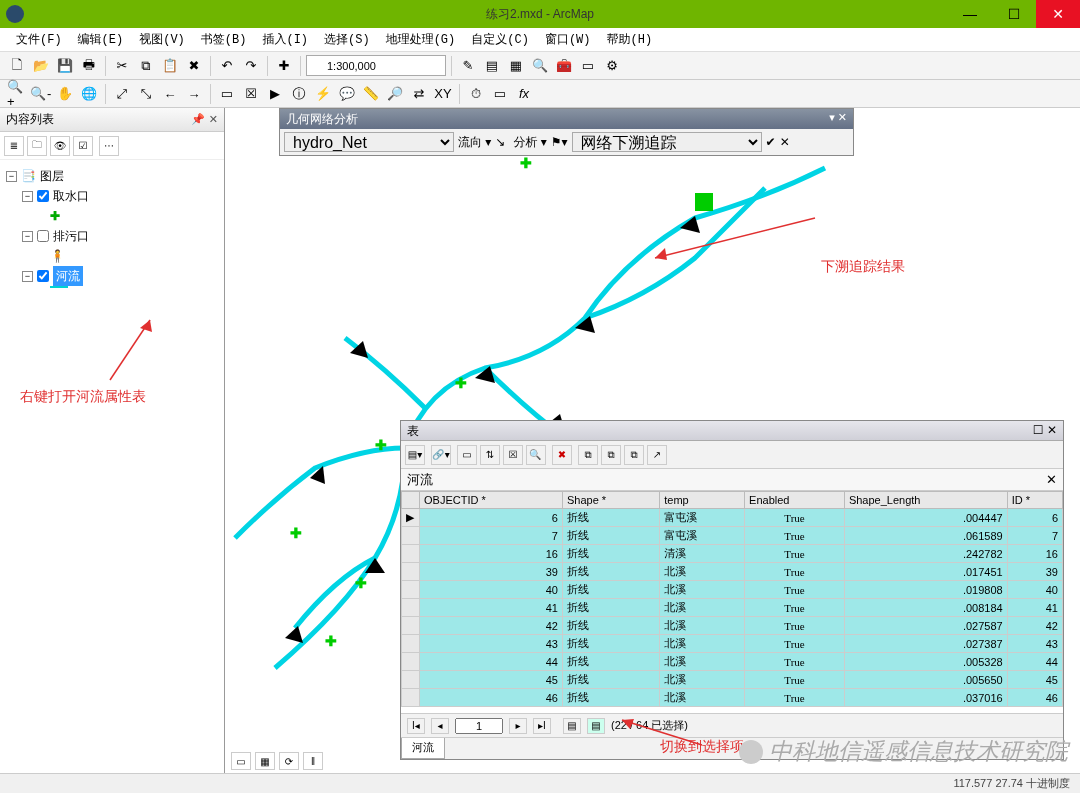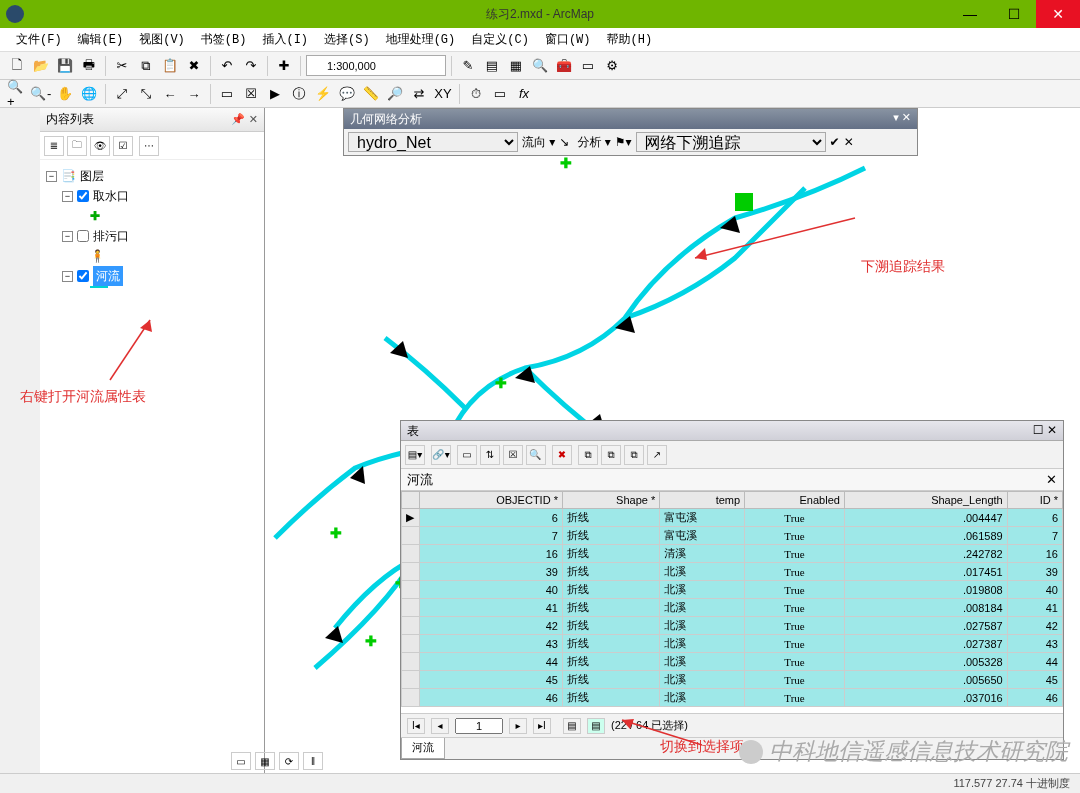--- a/index.html
+++ b/index.html
@@ -20,21 +20,21 @@
 
 .toolbar { background: #f4f4f4; height: 28px; display: flex; align-items: center; padding: 2px 6px; border-bottom: 1px solid #ccc; gap: 2px; }
 .toolbar .sep { width: 1px; height: 20px; background: #ccc; margin: 0 3px; }
 .toolbar .tbtn { width: 22px; height: 22px; border: 1px solid transparent; display: flex; align-items: center; justify-content: center; font-size: 13px; }
 .toolbar .scale-combo { width: 140px; height: 21px; border: 1px solid #aaa; font-size: 11px; padding: 0 20px; }
 
 
 .main { display: flex; height: calc(100% - 28px - 24px - 28px - 28px - 20px); }
 
 
-.toc { width: 225px; background: #fff; border-right: 1px solid #999; display: flex; flex-direction: column; margin-left: 40px; }
+.toc { width: 225px; background: #fff; border-right: 1px solid #999; display: flex; flex-direction: column; }
 .toc .toc-header { height: 24px; background: linear-gradient(#fafafa,#e6e6e6); border-bottom: 1px solid #ccc; display: flex; align-items: center; padding: 0 6px; font-size: 12px; justify-content: space-between; }
 .toc .toc-header .pin-close { display: flex; gap: 4px; font-size: 11px; color: #555; }
 .toc .toc-toolbar { height: 28px; display: flex; align-items: center; padding: 2px 4px; border-bottom: 1px solid #eee; gap: 3px; }
 .toc .toc-toolbar .tocbtn { width: 20px; height: 20px; border: 1px solid #ccc; font-size: 10px; display:flex; align-items:center; justify-content:center; }
 .toc .tree { padding: 6px; font-size: 12px; line-height: 20px; }
 .toc .tree .node { display: flex; align-items: center; gap: 4px; }
 .toc .tree .exp { width: 11px; height: 11px; border: 1px solid #888; text-align: center; line-height: 9px; font-size: 9px; }
 .toc .tree .chk { width: 12px; height: 12px; }
 .toc .tree .indent1 { margin-left: 16px; }
 .toc .tree .indent2 { margin-left: 44px; }
@@ -42,35 +42,35 @@
 .toc .plus-sym { color: #0a0; font-weight: bold; }
 .toc .line-sym { width: 18px; height: 2px; background: #00d4d4; display: inline-block; }
 
 .annot { position: absolute; color: #e03030; font-size: 14px; pointer-events: none; }
 
 
 .mapview { flex: 1; position: relative; background: #fff; overflow: hidden; }
 .mapview svg.river { position: absolute; top: 0; left: 0; }
 
 
-.netbar { position: absolute; top: 0; left: 54px; width: 575px; background: #f2f2f2; border: 1px solid #888; margin-left: 24px; }
+.netbar { position: absolute; top: 0; left: 54px; width: 575px; background: #f2f2f2; border: 1px solid #888; }
 .netbar .nb-title { height: 20px; background: linear-gradient(#8893a2,#647086); color: #fff; font-size: 12px; padding: 2px 6px; display: flex; justify-content: space-between; }
 .netbar .nb-title .close { font-size: 11px; }
 .netbar .nb-body { height: 26px; display: flex; align-items: center; padding: 2px 4px; gap: 4px; font-size: 12px; }
 .netbar .nb-combo { border: 1px solid #aaa; height: 20px; padding: 0 4px; font-size: 16px; }
 
 
 .attr-window { position: absolute; left: 400px; top: 420px; width: 664px; height: 340px; background: #f2f2f2; border: 1px solid #888; display: flex; flex-direction: column; }
 .attr-window .aw-title { height: 20px; background: linear-gradient(#e6e6ec,#d0d0d8); font-size: 12px; padding: 2px 6px; display: flex; justify-content: space-between; border-bottom: 1px solid #aaa; }
 .attr-window .aw-toolbar { height: 28px; display: flex; align-items: center; padding: 2px 4px; border-bottom: 1px solid #ccc; gap: 3px; }
 .attr-window .aw-toolbar .abtn { width: 20px; height: 20px; border: 1px solid #ccc; font-size: 10px; display:flex; align-items:center; justify-content:center; }
 .attr-window .aw-layer-title { height: 22px; background: #f7f7f7; border-bottom: 1px solid #ccc; padding: 2px 6px; font-size: 13px; display:flex; justify-content:space-between; align-items:center;}
 .attr-window .aw-grid { flex: 1; overflow: auto; background: #fff; }
 .attr-window table { border-collapse: collapse; width: 100%; font-size: 11px; }
-.attr-window th { background: #e8e8e8; border: 1px solid #bbb; padding: 2px 4px; font-weight: normal; text-align: right; position: sticky; top: 0; }
+.attr-window th { background: #e8e8e8; border: 1px solid #bbb; padding: 2px 4px; font-weight: normal; text-align: left; position: sticky; top: 0; }
 .attr-window td { border: 1px solid #ccc; padding: 1px 4px; background: #9ee8e8; white-space: nowrap; }
 .attr-window td.rowhead { width: 16px; background: #e8e8e8; }
 .attr-window .num { text-align: right; }
 .attr-window .txt { text-align: left; }
 .attr-window .ctr { text-align: center; font-family: Liberation Serif, serif; }
 .attr-window .aw-nav { height: 24px; display: flex; align-items: center; padding: 2px 6px; gap: 6px; font-size: 11px; border-top: 1px solid #ccc; }
 .attr-window .aw-nav .navbtn { width: 18px; height: 16px; border: 1px solid #ccc; display:flex; align-items:center; justify-content:center; font-size:10px; }
 .attr-window .aw-nav input { width: 48px; height: 16px; font-size: 11px; text-align: center; }
 .attr-window .aw-tab { height: 22px; border-top: 1px solid #ccc; display: flex; }
 .attr-window .aw-tab .tab { border: 1px solid #aaa; border-top: none; padding: 2px 10px; font-size: 11px; background: #fff; }

